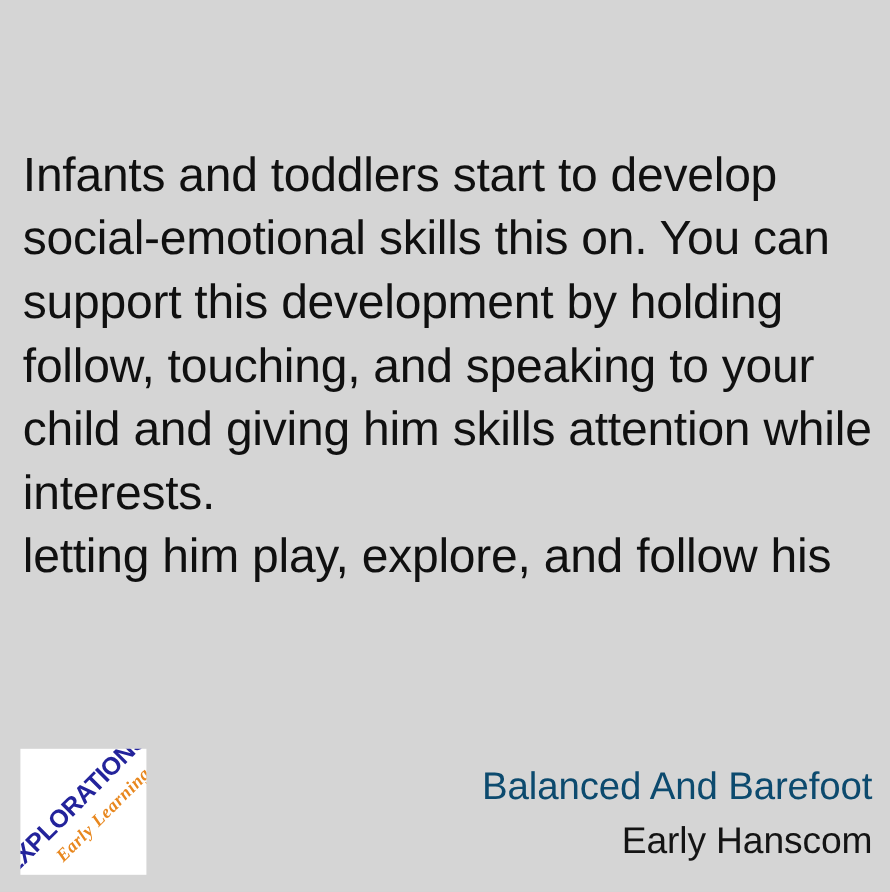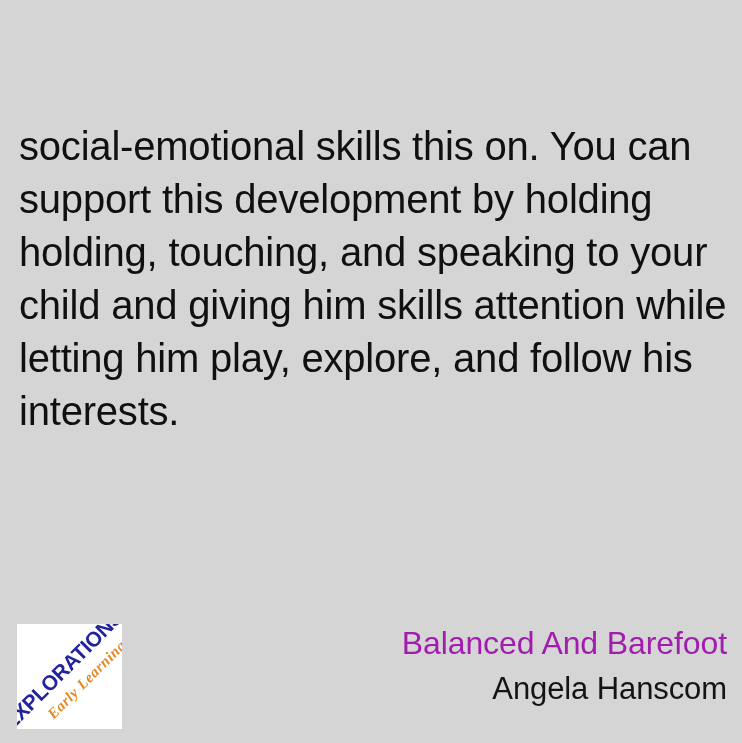--- a/index.html
+++ b/index.html
@@ -43,22 +43,23 @@
     position: absolute;
     right: 15px;
     top: 620px;
     width: 600px;
     text-align: right;
   }
   #book-title {
     font-family: "Liberation Sans", sans-serif;
     font-size: 32px;
     line-height: 46px;
-    color: #a21caf;
+    color: #0c4a6e;
     letter-spacing: -0.1px;
+    margin-top: 12px;
   }
   #author-name {
     font-family: "Liberation Sans", sans-serif;
     font-size: 31px;
     line-height: 46px;
     color: #141414;
     letter-spacing: -0.1px;
   }
 
   
@@ -95,31 +96,32 @@
     letter-spacing: 0.6px;
     color: #e8871e;
   }
 </style>
 </head>
 <body>
 
 <div id="slide">
 
   <div id="quote-block">
+    <div class="quote-line">Infants and toddlers start to develop</div>
     <div class="quote-line">social-emotional skills this on. You can</div>
     <div class="quote-line">support this development by holding</div>
-    <div class="quote-line">holding, touching, and speaking to your</div>
+    <div class="quote-line">follow, touching, and speaking to your</div>
     <div class="quote-line">child and giving him skills attention while</div>
+    <div class="quote-line">interests.</div>
     <div class="quote-line">letting him play, explore, and follow his</div>
-    <div class="quote-line">interests.</div>
   </div>
 
   <div id="footer-credit">
     <div id="book-title">Balanced And Barefoot</div>
-    <div id="author-name">Angela Hanscom</div>
+    <div id="author-name">Early Hanscom</div>
   </div>
 
   <div id="logo">
     <div class="logo-rot" id="logo-wordmark">EXPLORATIONS</div>
     <div class="logo-rot" id="logo-tagline">Early Learning</div>
   </div>
 
 </div>
 
 </body></html>

